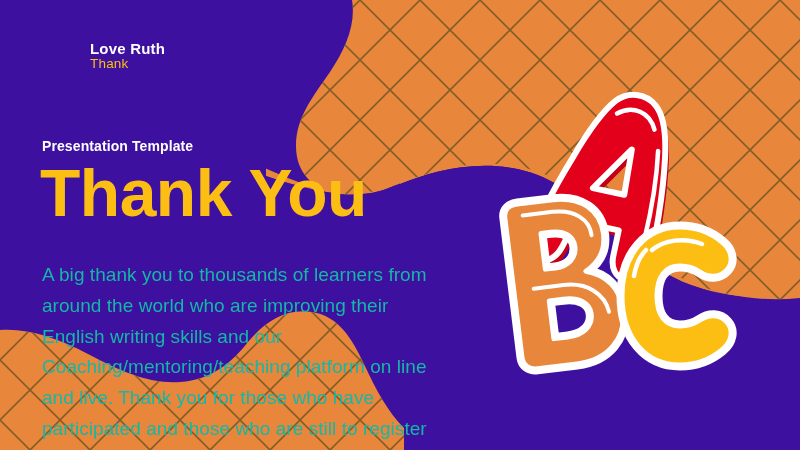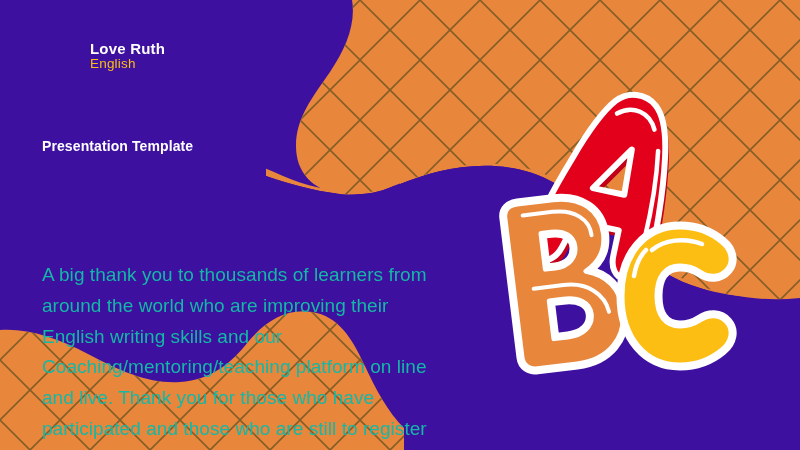--- a/index.html
+++ b/index.html
@@ -199,25 +199,26 @@
              C 266 320, 288 308, 312 312
              C 338 316, 352 338, 364 364
              C 376 390, 388 412, 404 428
              L 404 450 L 0 450 Z" fill="url(#diagGrid)" opacity="0.9"></path>
   </svg>
 
   <div class="logo">
     <div class="logo-bar"></div>
     <div class="logo-text">
       <span class="logo-name">Love Ruth</span>
-      <span class="logo-sub">English</span>
+      <span class="logo-sub">Thank</span>
     </div>
   </div>
 
   <div class="eyebrow">Presentation Template</div>
+  <div class="headline">Thank You</div>
   <div class="body-copy">A big thank you to thousands of learners from around the world who are improving their English writing skills and our Coaching/mentoring/teaching platform on line and live.  Thank you for those who have participated and those who are still to register and participate.</div>
 
   <svg class="letters" viewBox="0 0 800 450">
 
     <g transform="translate(608 175) rotate(12)">
 
       <path d="M -58 85
                C -62 62, -50 24, -38 -10
                C -28 -40, -18 -62, -8 -74
                C 2 -86, 20 -88, 32 -78

